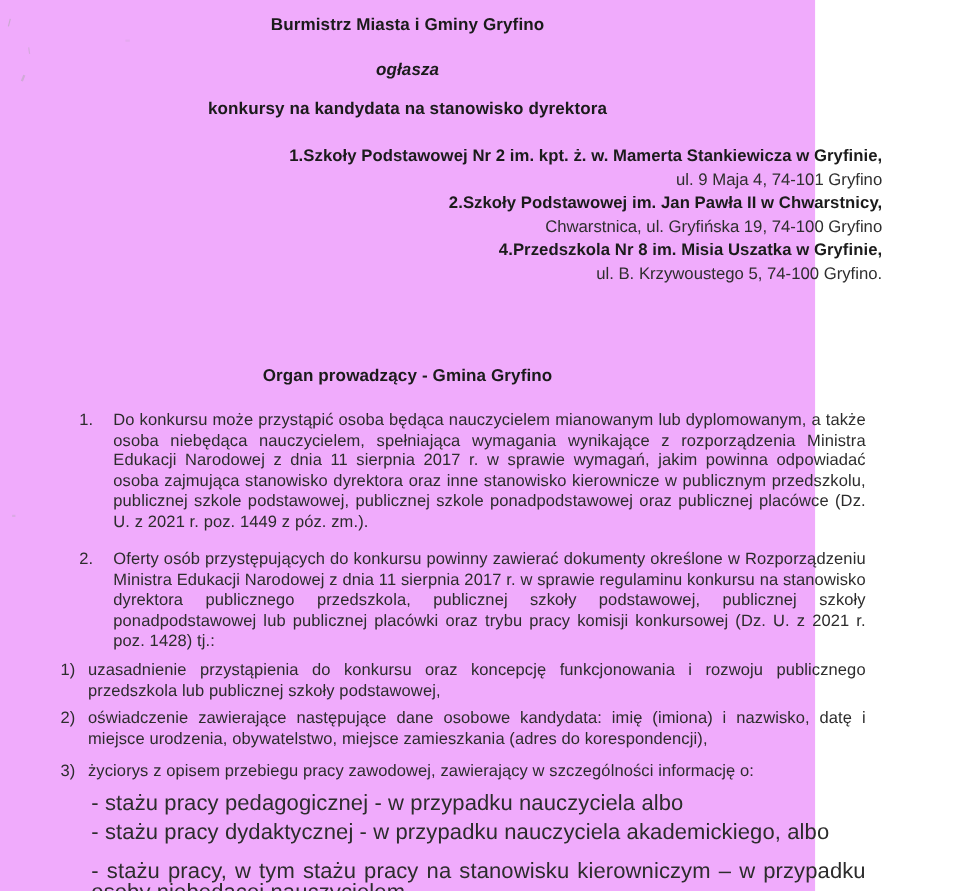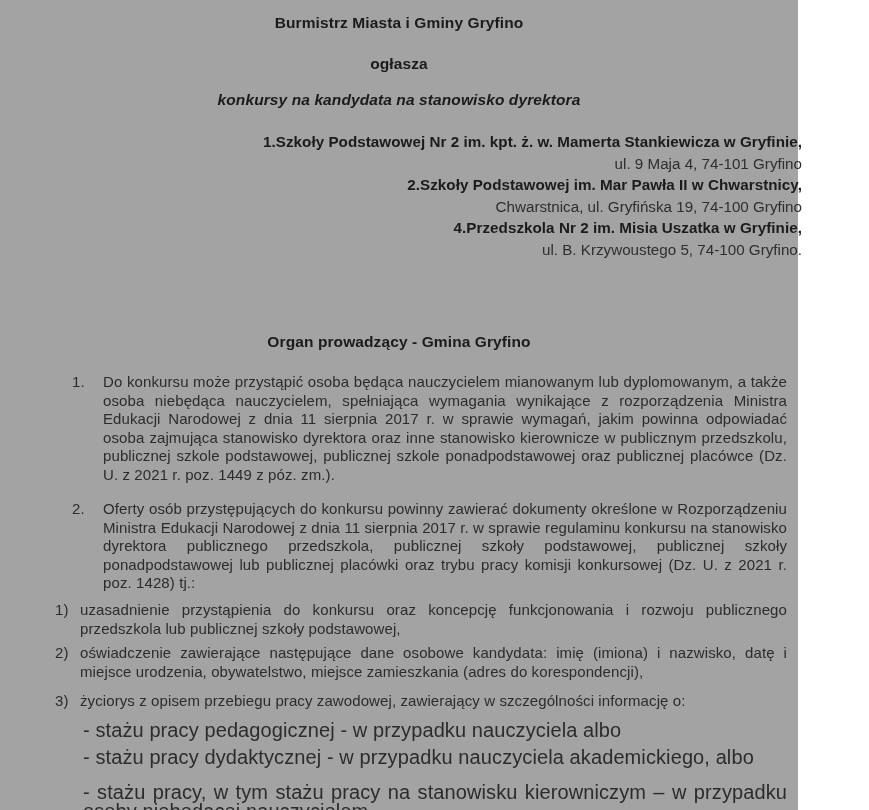--- a/index.html
+++ b/index.html
@@ -7,36 +7,36 @@
   html, body { background: #ffffff; }
   body {
     width: 869px; height: 810px;
     font-family: "Liberation Sans", "DejaVu Sans", sans-serif;
     color: #2a2a2a;
     overflow: hidden;
     position: relative;
   }
   .page {
     position: relative;
-    width: 798px; height: 810px;
-    background: #a3a3a3;
+    width: 741px; height: 810px;
+    background: #f0abfc;
   }
 
   
   .center-head {
     position: absolute; left: 0; width: 100%;
     text-align: center;
     font-weight: bold;
     font-size: 15.5px;
     color: #1b1b1b;
     letter-spacing: 0.1px;
   }
   .head-title    { top: 14px; }
-  .head-announce { top: 55px; }
-  .head-subject  { top: 91px; font-style: italic; }
+  .head-announce { top: 55px; font-style: italic; }
+  .head-subject  { top: 91px; }
   .head-section  { top: 333px; }
 
   
   .school-list {
     position: absolute; left: 97px; top: 131px; width: 705px;
     font-size: 15.2px; line-height: 21.5px; text-align: right;
   }
   .school-name-line { font-weight: bold; color: #1b1b1b; letter-spacing: 0.05px; }
   .school-num { display: inline-block; width: 22px; }
   .school-address { color: #2e2e2e; white-space: pre-wrap; margin-left: 36px; }
@@ -99,25 +99,25 @@
   <div class="center-head head-title">Burmistrz Miasta i Gminy Gryfino</div>
   <div class="center-head head-announce">ogłasza</div>
   <div class="center-head head-subject">konkursy na kandydata na stanowisko dyrektora</div>
 
   <div class="school-list">
     <div class="school">
       <div class="school-name-line"><span class="school-num">1.</span><span>Szkoły Podstawowej Nr 2 im. kpt. ż. w. Mamerta Stankiewicza w Gryfinie,</span></div>
       <div class="school-address">ul. 9 Maja 4, 74-101 Gryfino</div>
     </div>
     <div class="school">
-      <div class="school-name-line"><span class="school-num">2.</span><span>Szkoły Podstawowej im. Mar Pawła II w Chwarstnicy,</span></div>
+      <div class="school-name-line"><span class="school-num">2.</span><span>Szkoły Podstawowej im. Jan Pawła II w Chwarstnicy,</span></div>
       <div class="school-address">Chwarstnica, ul. Gryfińska 19, 74-100 Gryfino</div>
     </div>
     <div class="school">
-      <div class="school-name-line"><span class="school-num">4.</span><span>Przedszkola Nr 2 im. Misia Uszatka w Gryfinie,</span></div>
+      <div class="school-name-line"><span class="school-num">4.</span><span>Przedszkola Nr 8 im. Misia Uszatka w Gryfinie,</span></div>
       <div class="school-address">ul. B. Krzywoustego 5, 74-100 Gryfino.</div>
     </div>
   </div>
 
   <div class="center-head head-section">Organ prowadzący - Gmina Gryfino</div>
 
   <div class="para para-1">
     <span class="pnum">1.</span><span>Do konkursu może przystąpić osoba będąca nauczycielem mianowanym lub dyplomowanym, a także osoba niebędąca nauczycielem, spełniająca wymagania wynikające z rozporządzenia Ministra Edukacji Narodowej z dnia 11 sierpnia 2017 r. w sprawie wymagań, jakim powinna odpowiadać osoba zajmująca stanowisko dyrektora oraz inne stanowisko kierownicze w publicznym przedszkolu, publicznej szkole podstawowej, publicznej szkole ponadpodstawowej oraz publicznej placówce (Dz. U. z 2021 r. poz. 1449 z póz. zm.).</span>
   </div>
   <div class="para para-2">

